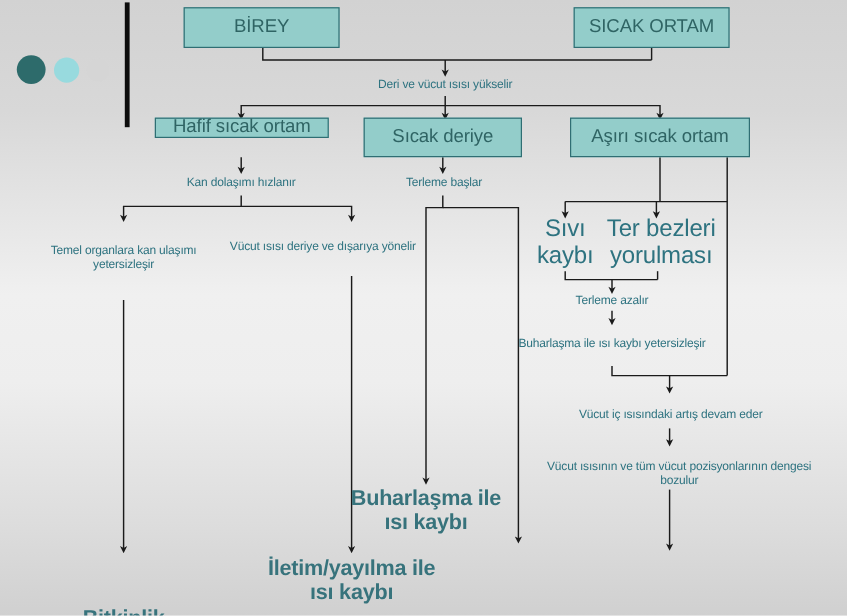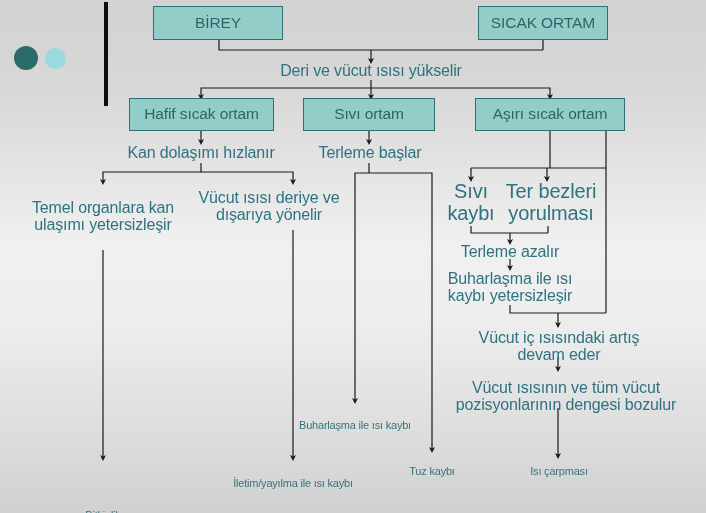--- a/index.html
+++ b/index.html
@@ -49,30 +49,30 @@
     border: 1px solid #2f6e73;
     color: #2f6464;
     font-size: 15.5px;
     letter-spacing: -0.1px;
   }
   .boxnode.caps {
     font-size: 15.5px;
   }
   .textnode {
     color: #2e7380;
-    font-size: 16px;
+    font-size: 10px;
     letter-spacing: -0.15px;
   }
   .textnode.small {
     font-size: 20px;
   }
   .outnode {
     color: #37737c;
-    font-weight: normal;
-    font-size: 11px;
+    font-weight: bold;
+    font-size: 18px;
     letter-spacing: -0.2px;
   }
 </style>
 </head>
 <body>
 
 <div id="slide">
 
   <div class="dot" style="left:14px; top:46px; width:24px; height:24px; background:#2d6b6b;"></div>
   <div class="dot" style="left:45px; top:48px; width:21px; height:21px; background:#98dade;"></div>
@@ -138,26 +138,26 @@
   </div>
 
   <div class="node boxnode caps" style="left:478px; top:6px; width:130px; height:34px;">
     <span>SICAK ORTAM</span>
   </div>
 
   <div class="node textnode" style="left:251px; top:61px; width:240px; height:20px;">
     <span>Deri ve vücut ısısı yükselir</span>
   </div>
 
-  <div class="node boxnode" style="left:129px; top:98px; width:145px; height:33px;">
+  <div class="node boxnode" style="left:129px; top:98px; width:145px; height:17px;">
     <span>Hafif sıcak ortam</span>
   </div>
 
   <div class="node boxnode" style="left:303px; top:98px; width:132px; height:33px;">
-    <span>Sıvı ortam</span>
+    <span>Sıcak deriye</span>
   </div>
 
   <div class="node boxnode" style="left:475px; top:98px; width:150px; height:33px;">
     <span>Aşırı sıcak ortam</span>
   </div>
 
   <div class="node textnode" style="left:101px; top:143px; width:200px; height:20px;">
     <span>Kan dolaşımı hızlanır</span>
   </div>
 
@@ -202,21 +202,15 @@
   </div>
 
   <div class="node outnode" style="left:212px; top:461px; width:162px; height:45px;">
     <span>İletim/yayılma ile ısı kaybı</span>
   </div>
 
   <div class="node outnode" style="left:290px; top:403px; width:130px; height:45px;">
     <span>Buharlaşma ile ısı kaybı</span>
   </div>
 
-  <div class="node outnode" style="left:382px; top:461px; width:100px; height:22px;">
-    <span>Tuz kaybı</span>
-  </div>
-
-  <div class="node outnode" style="left:500px; top:461px; width:118px; height:22px;">
-    <span>Isı çarpması</span>
-  </div>
+
 
 </div>
 
 </body></html>

